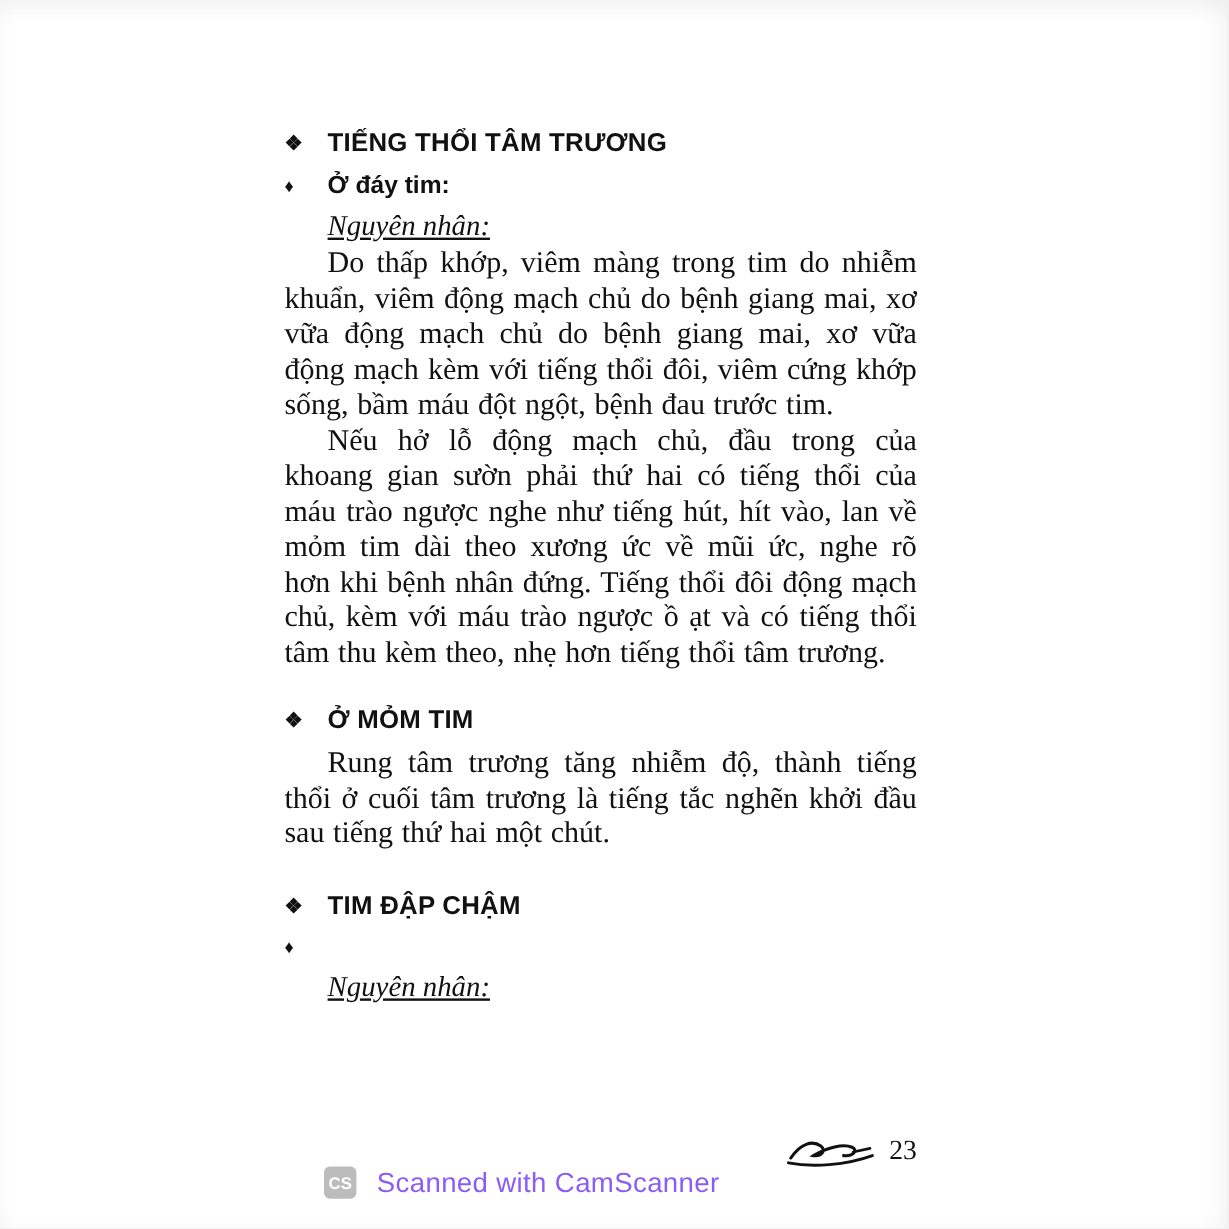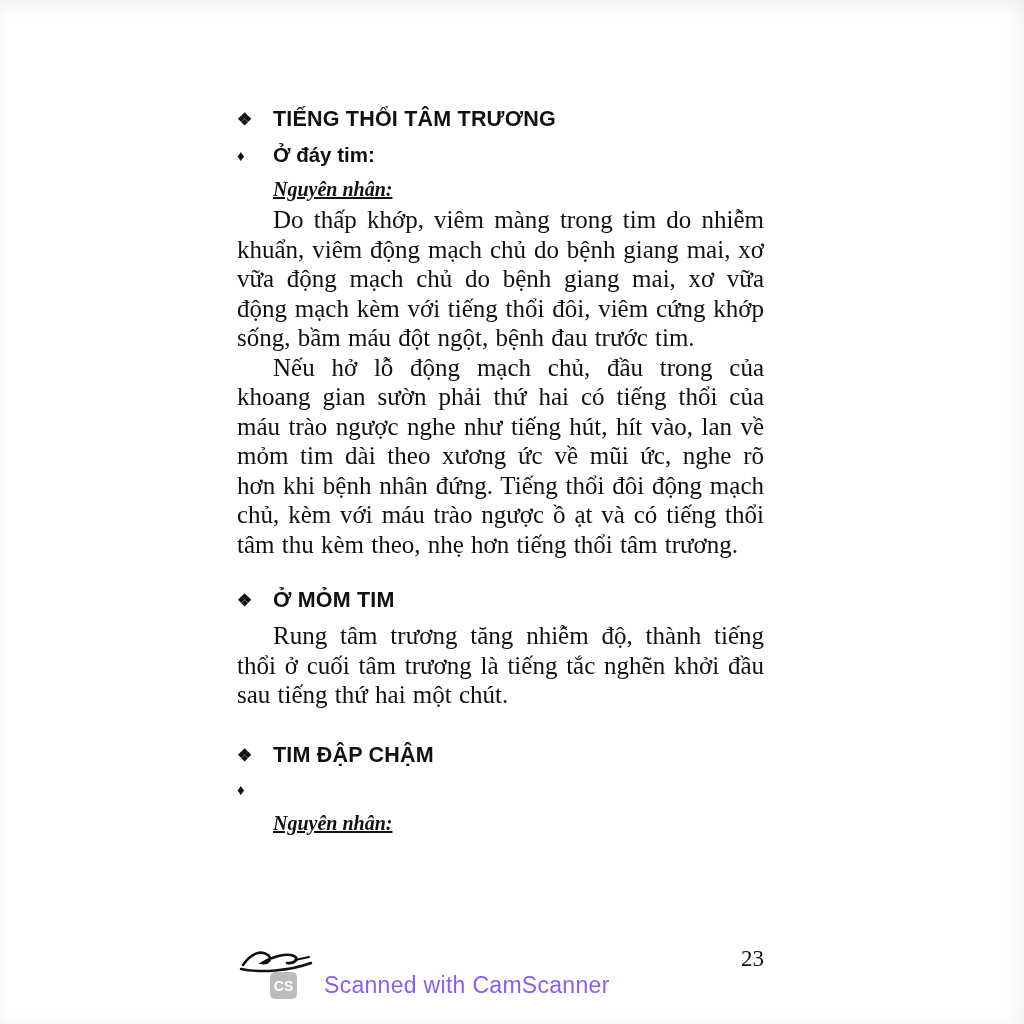--- a/index.html
+++ b/index.html
@@ -31,59 +31,59 @@
     font-size: 17px;
     position: relative;
     top: -1px;
   }
   .h1 { font-size: 21.5px; line-height: 30px; margin: 0 0 4px 0; letter-spacing: 0.2px; }
   .sub { font-size: 20.5px; line-height: 30px; margin: 0 0 2px 0; }
   .sub .bullet { font-size: 15px; }
   .cause {
     padding-left: 36px;
     font-style: italic;
-    font-weight: bold;
-    font-size: 20px;
+    font-weight: normal;
+    font-size: 24px;
     line-height: 30px;
     margin: 0 0 1px 0;
   }
   .cause span { text-decoration: underline; }
   .para {
     margin: 0;
     font-size: 25px;
     line-height: 29.5px;
     text-align: justify;
     text-indent: 36px;
     word-spacing: 1px;
   }
   .gap-lg { margin-top: 30px; }
   .gap-md { margin-top: 26px; }
   .footer {
     position: absolute;
     left: 237px;
     top: 944px;
     width: 527px;
     display: flex;
-    justify-content: space-between;
+    justify-content: flex-end;
     align-items: center;
     gap: 10px;
   }
   .pagenum {
     font-size: 23px;
     font-family: "Liberation Serif", serif;
     color: #111;
   }
   .scribble { display: block; }
   .watermark {
     position: absolute;
     left: 231px;
     top: 972px;
     display: flex;
     align-items: center;
-    gap: 27px;
+    gap: 17px;
     padding-left: 39px;
   }
   .wm-logo {
     width: 27px;
     height: 27px;
     border-radius: 5px;
     background: #bcbcbc;
     color: #ffffff;
     font-family: "Liberation Sans", sans-serif;
     font-weight: bold;

